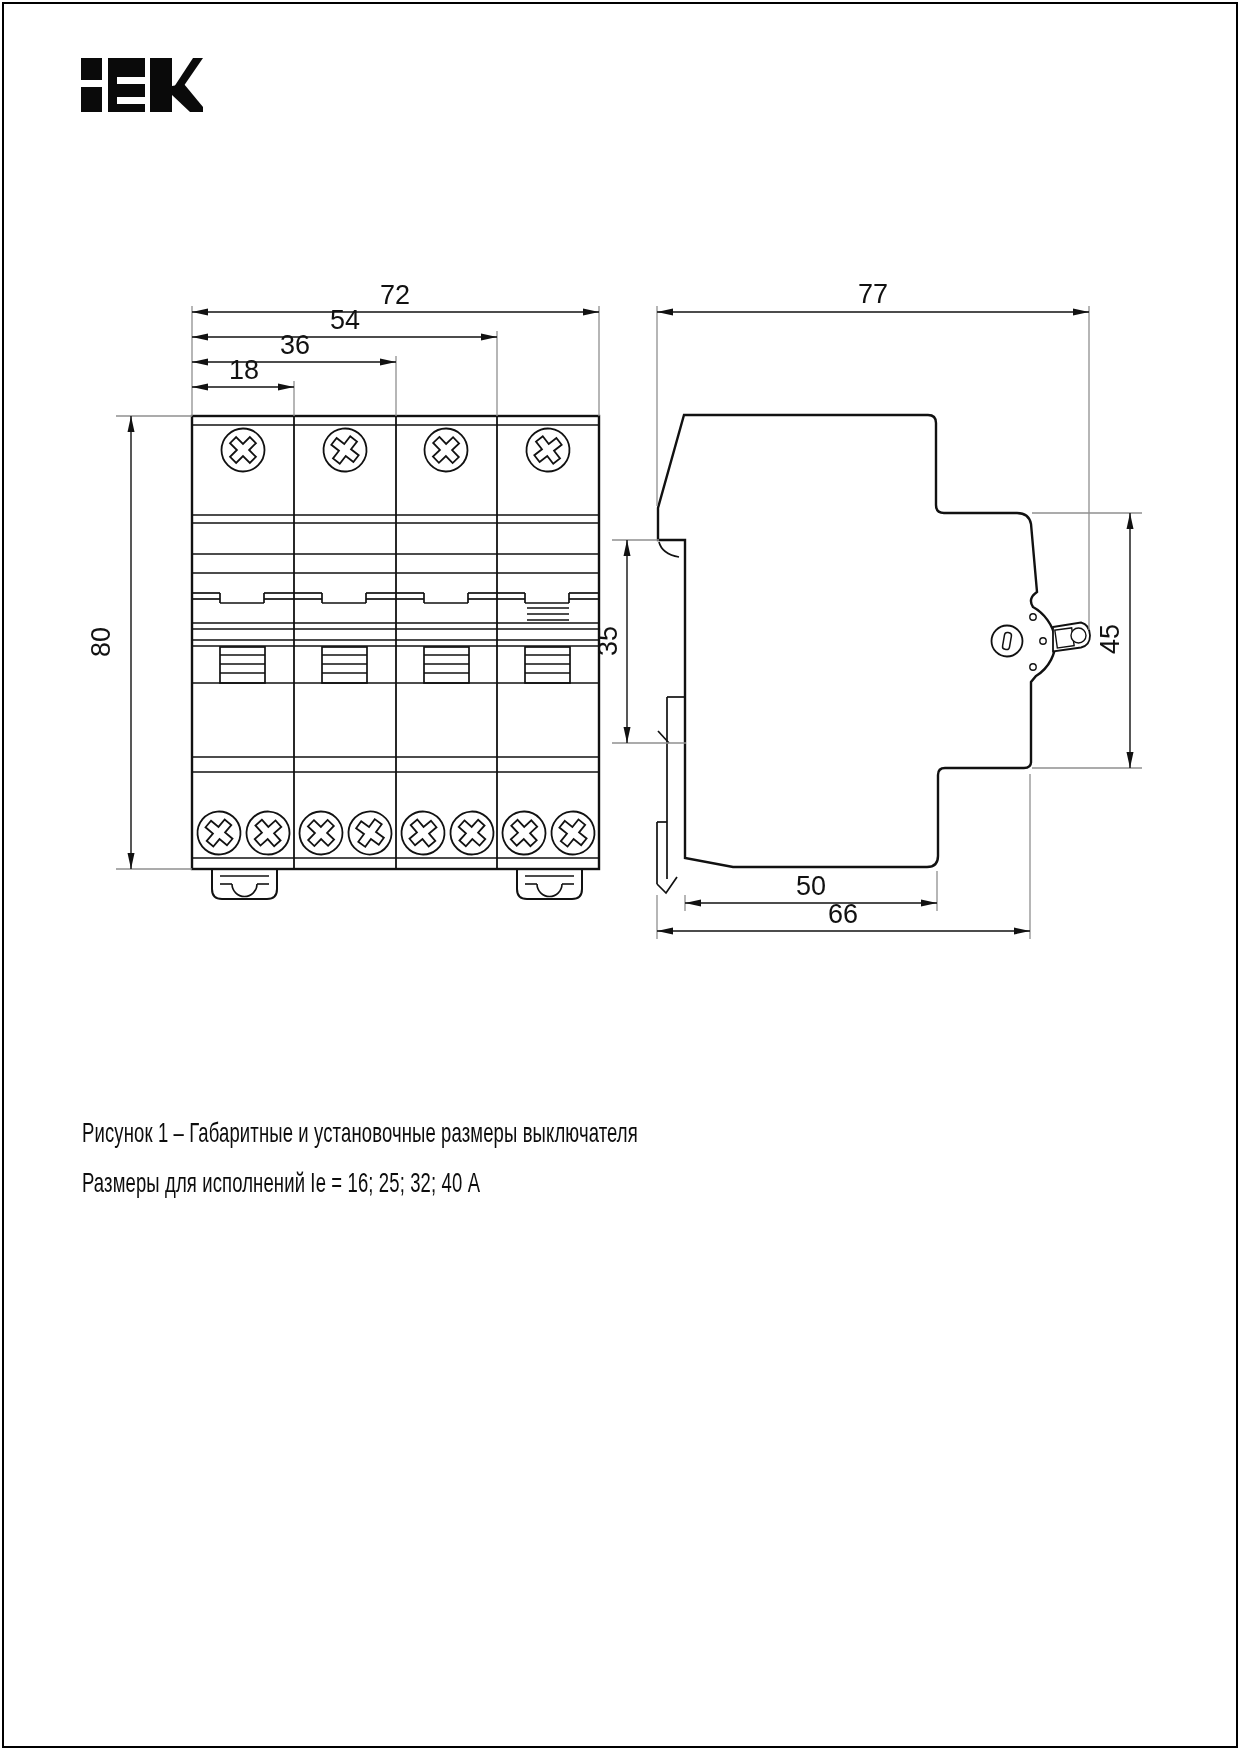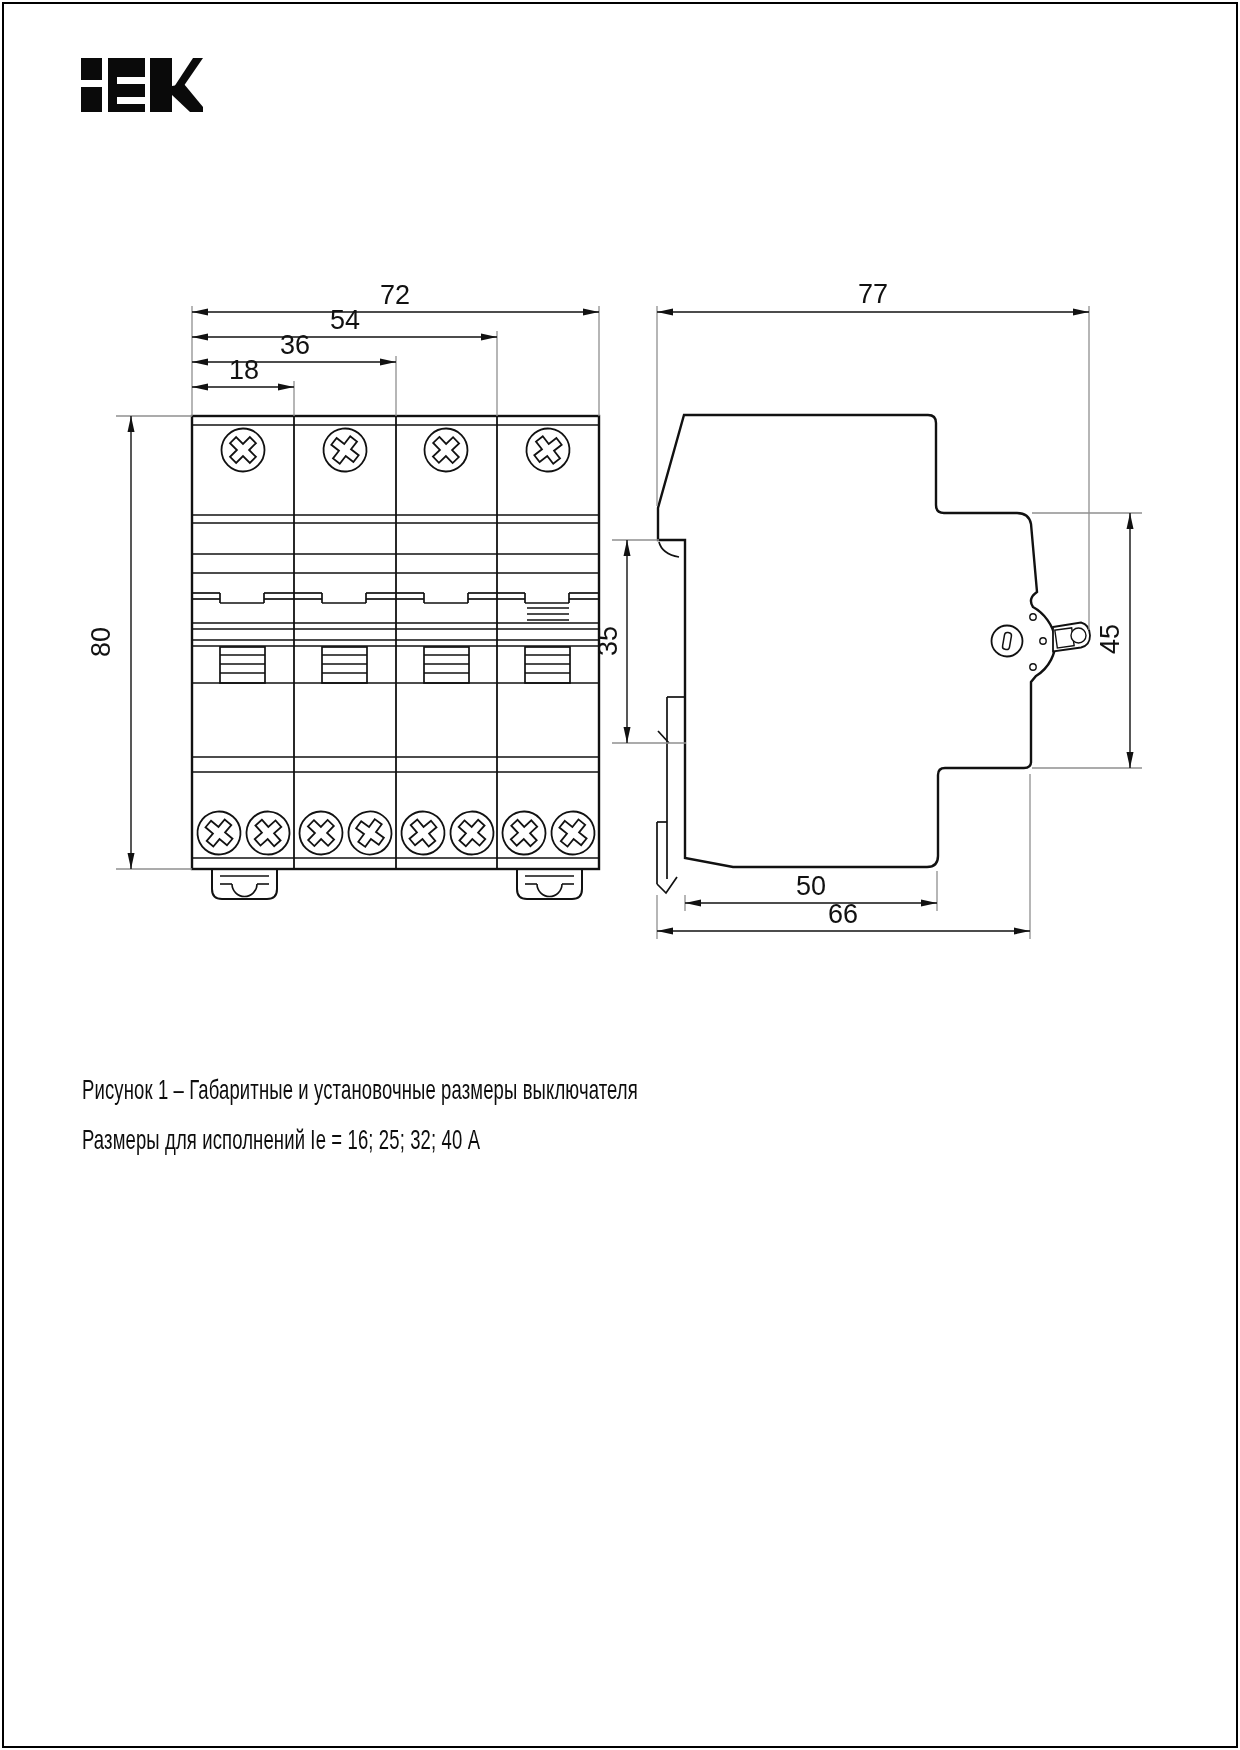--- a/index.html
+++ b/index.html
@@ -2,21 +2,21 @@
 <html><head>
 <meta charset="utf-8">
 <style>
   html,body{margin:0;padding:0;}
   body{
     width:1240px;height:1750px;position:relative;background:#ffffff;
     font-family:"Liberation Sans", sans-serif;color:#0d0d0d;overflow:hidden;
   }
   .page-frame{position:absolute;inset:2px;border:2px solid #000;pointer-events:none;}
   .drawing-svg{position:absolute;left:0;top:0;}
-  .caption{position:absolute;left:82px;white-space:nowrap;}
+  .caption{position:absolute;left:82px;white-space:nowrap;margin-top:43px;}
   .caption span{display:inline-block;transform:scaleX(.66);transform-origin:left center;
     font-size:28px;letter-spacing:.2px;color:#0d0d0d;}
   .caption.line1{top:1074px;}
   .caption.line2{top:1124px;}
 </style>
 </head>
 <body>
 
 <div class="page-frame"></div>
 

